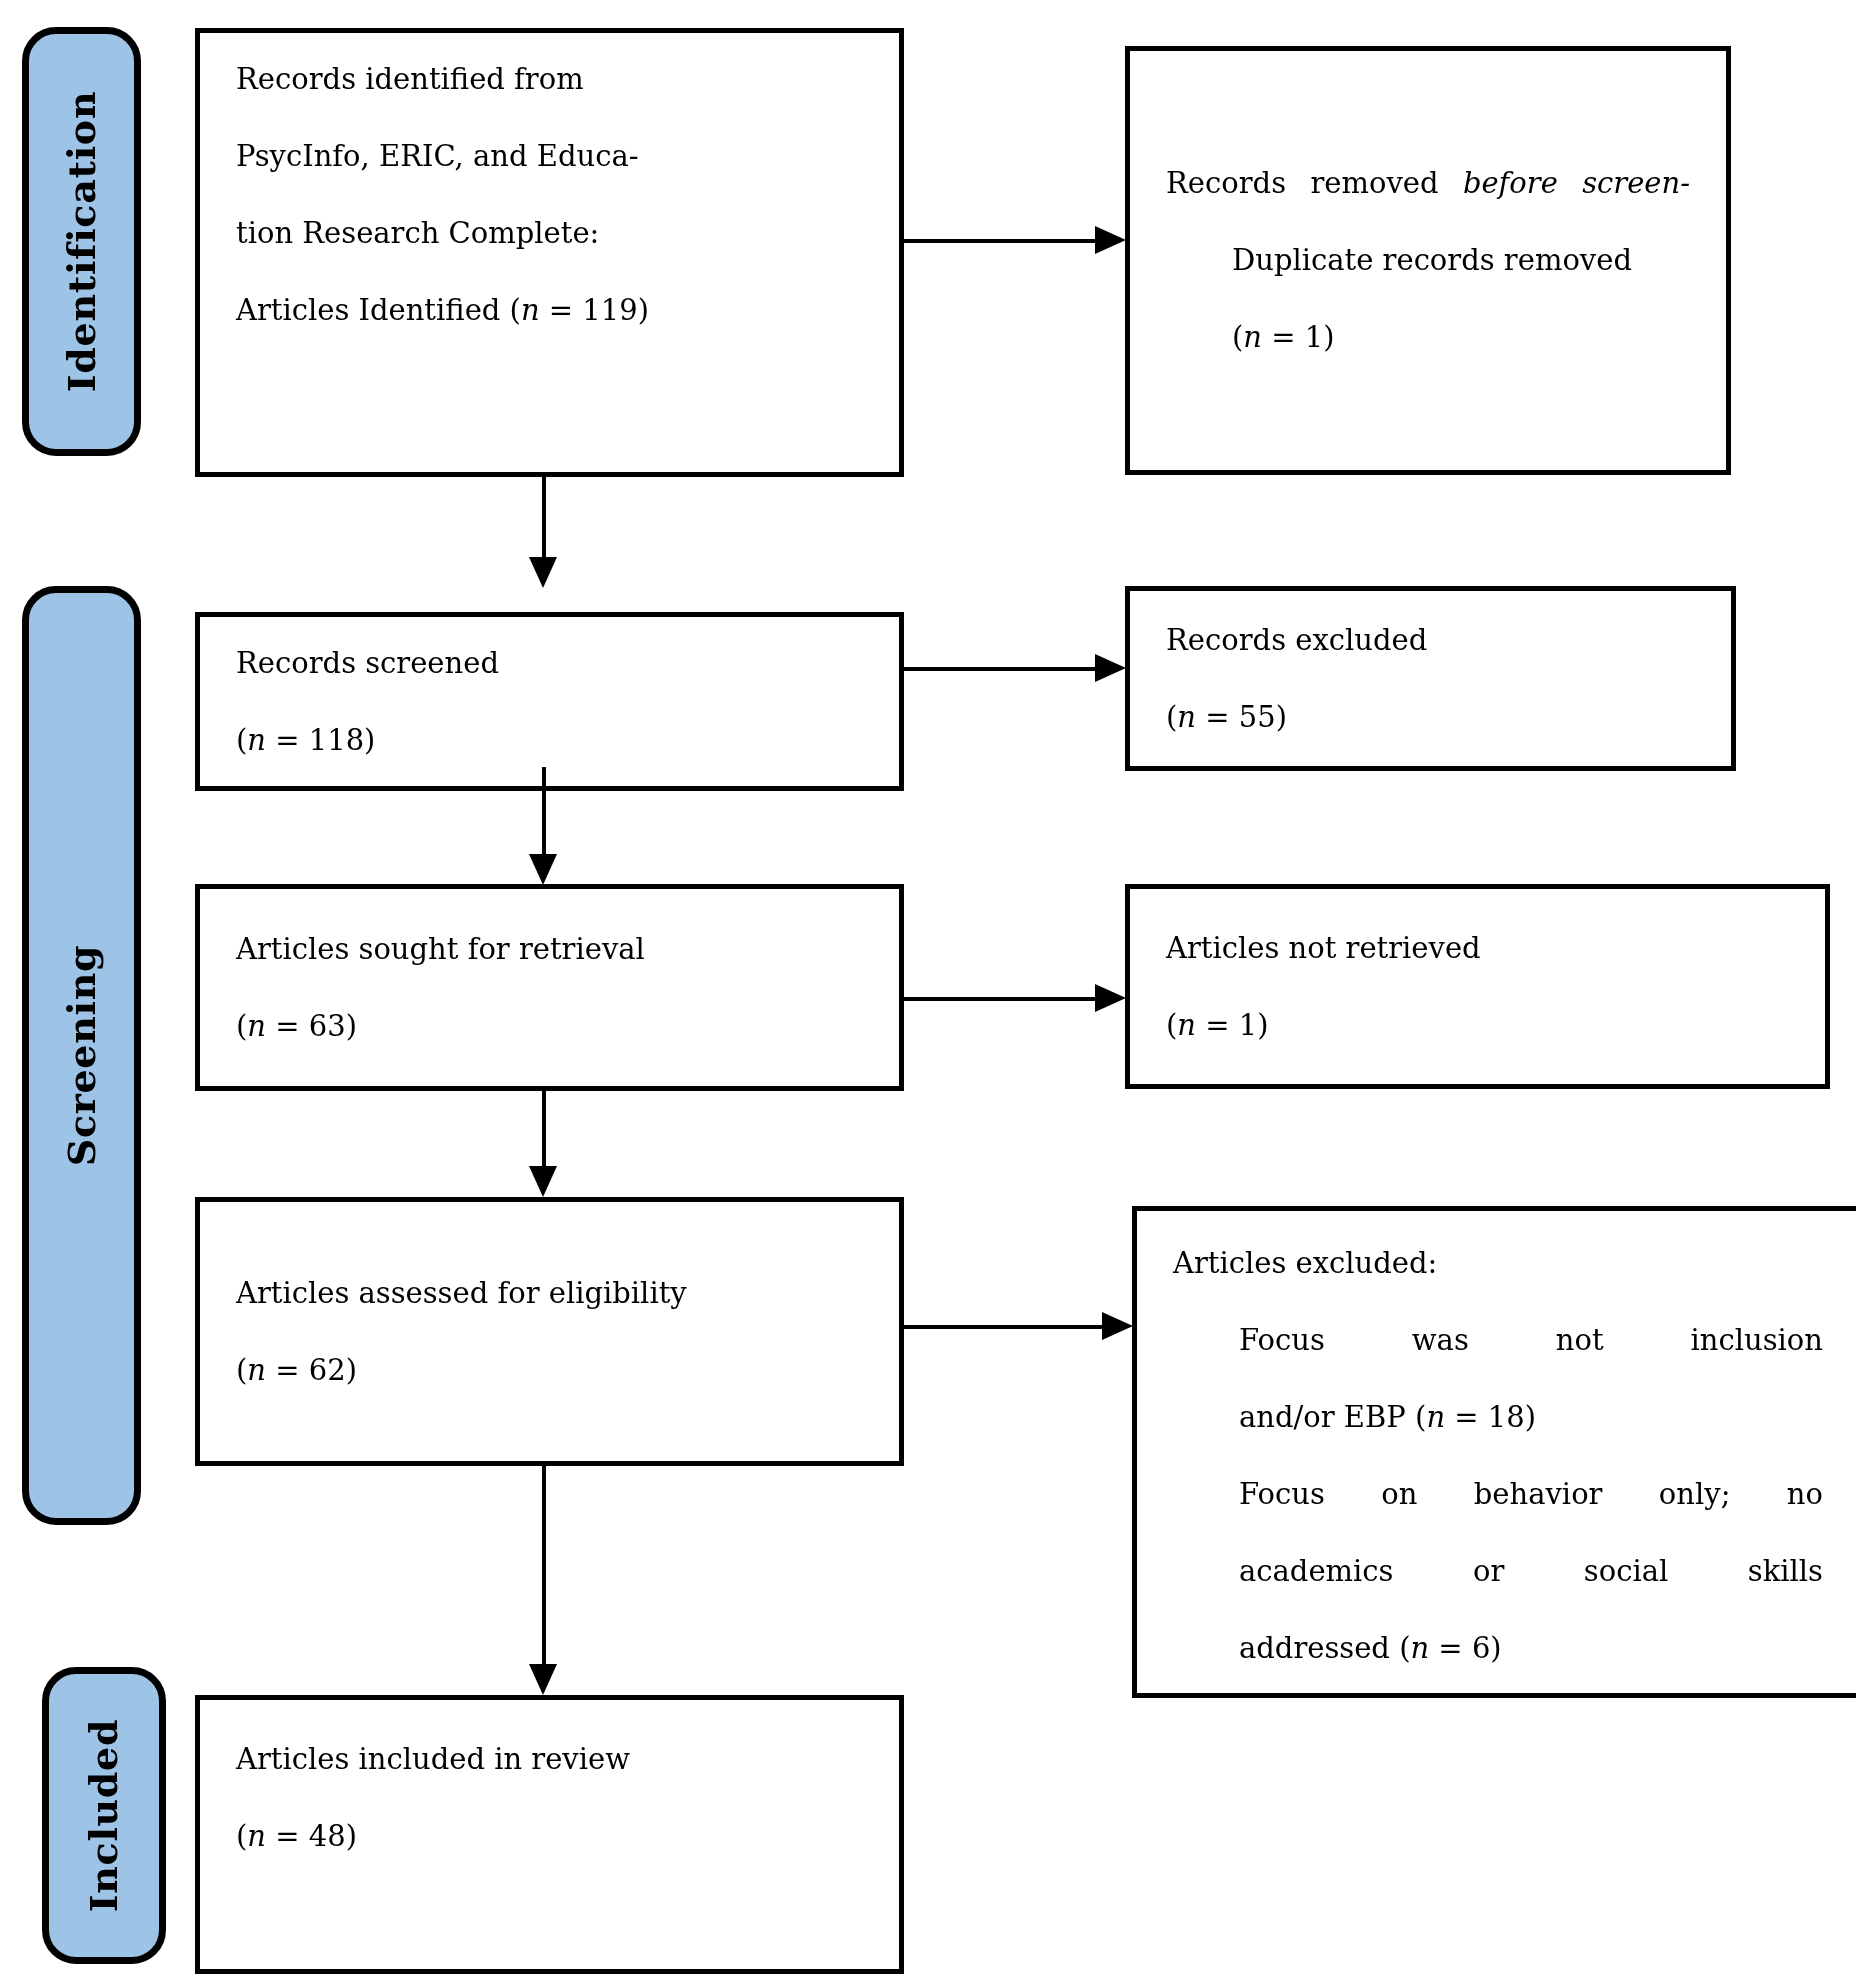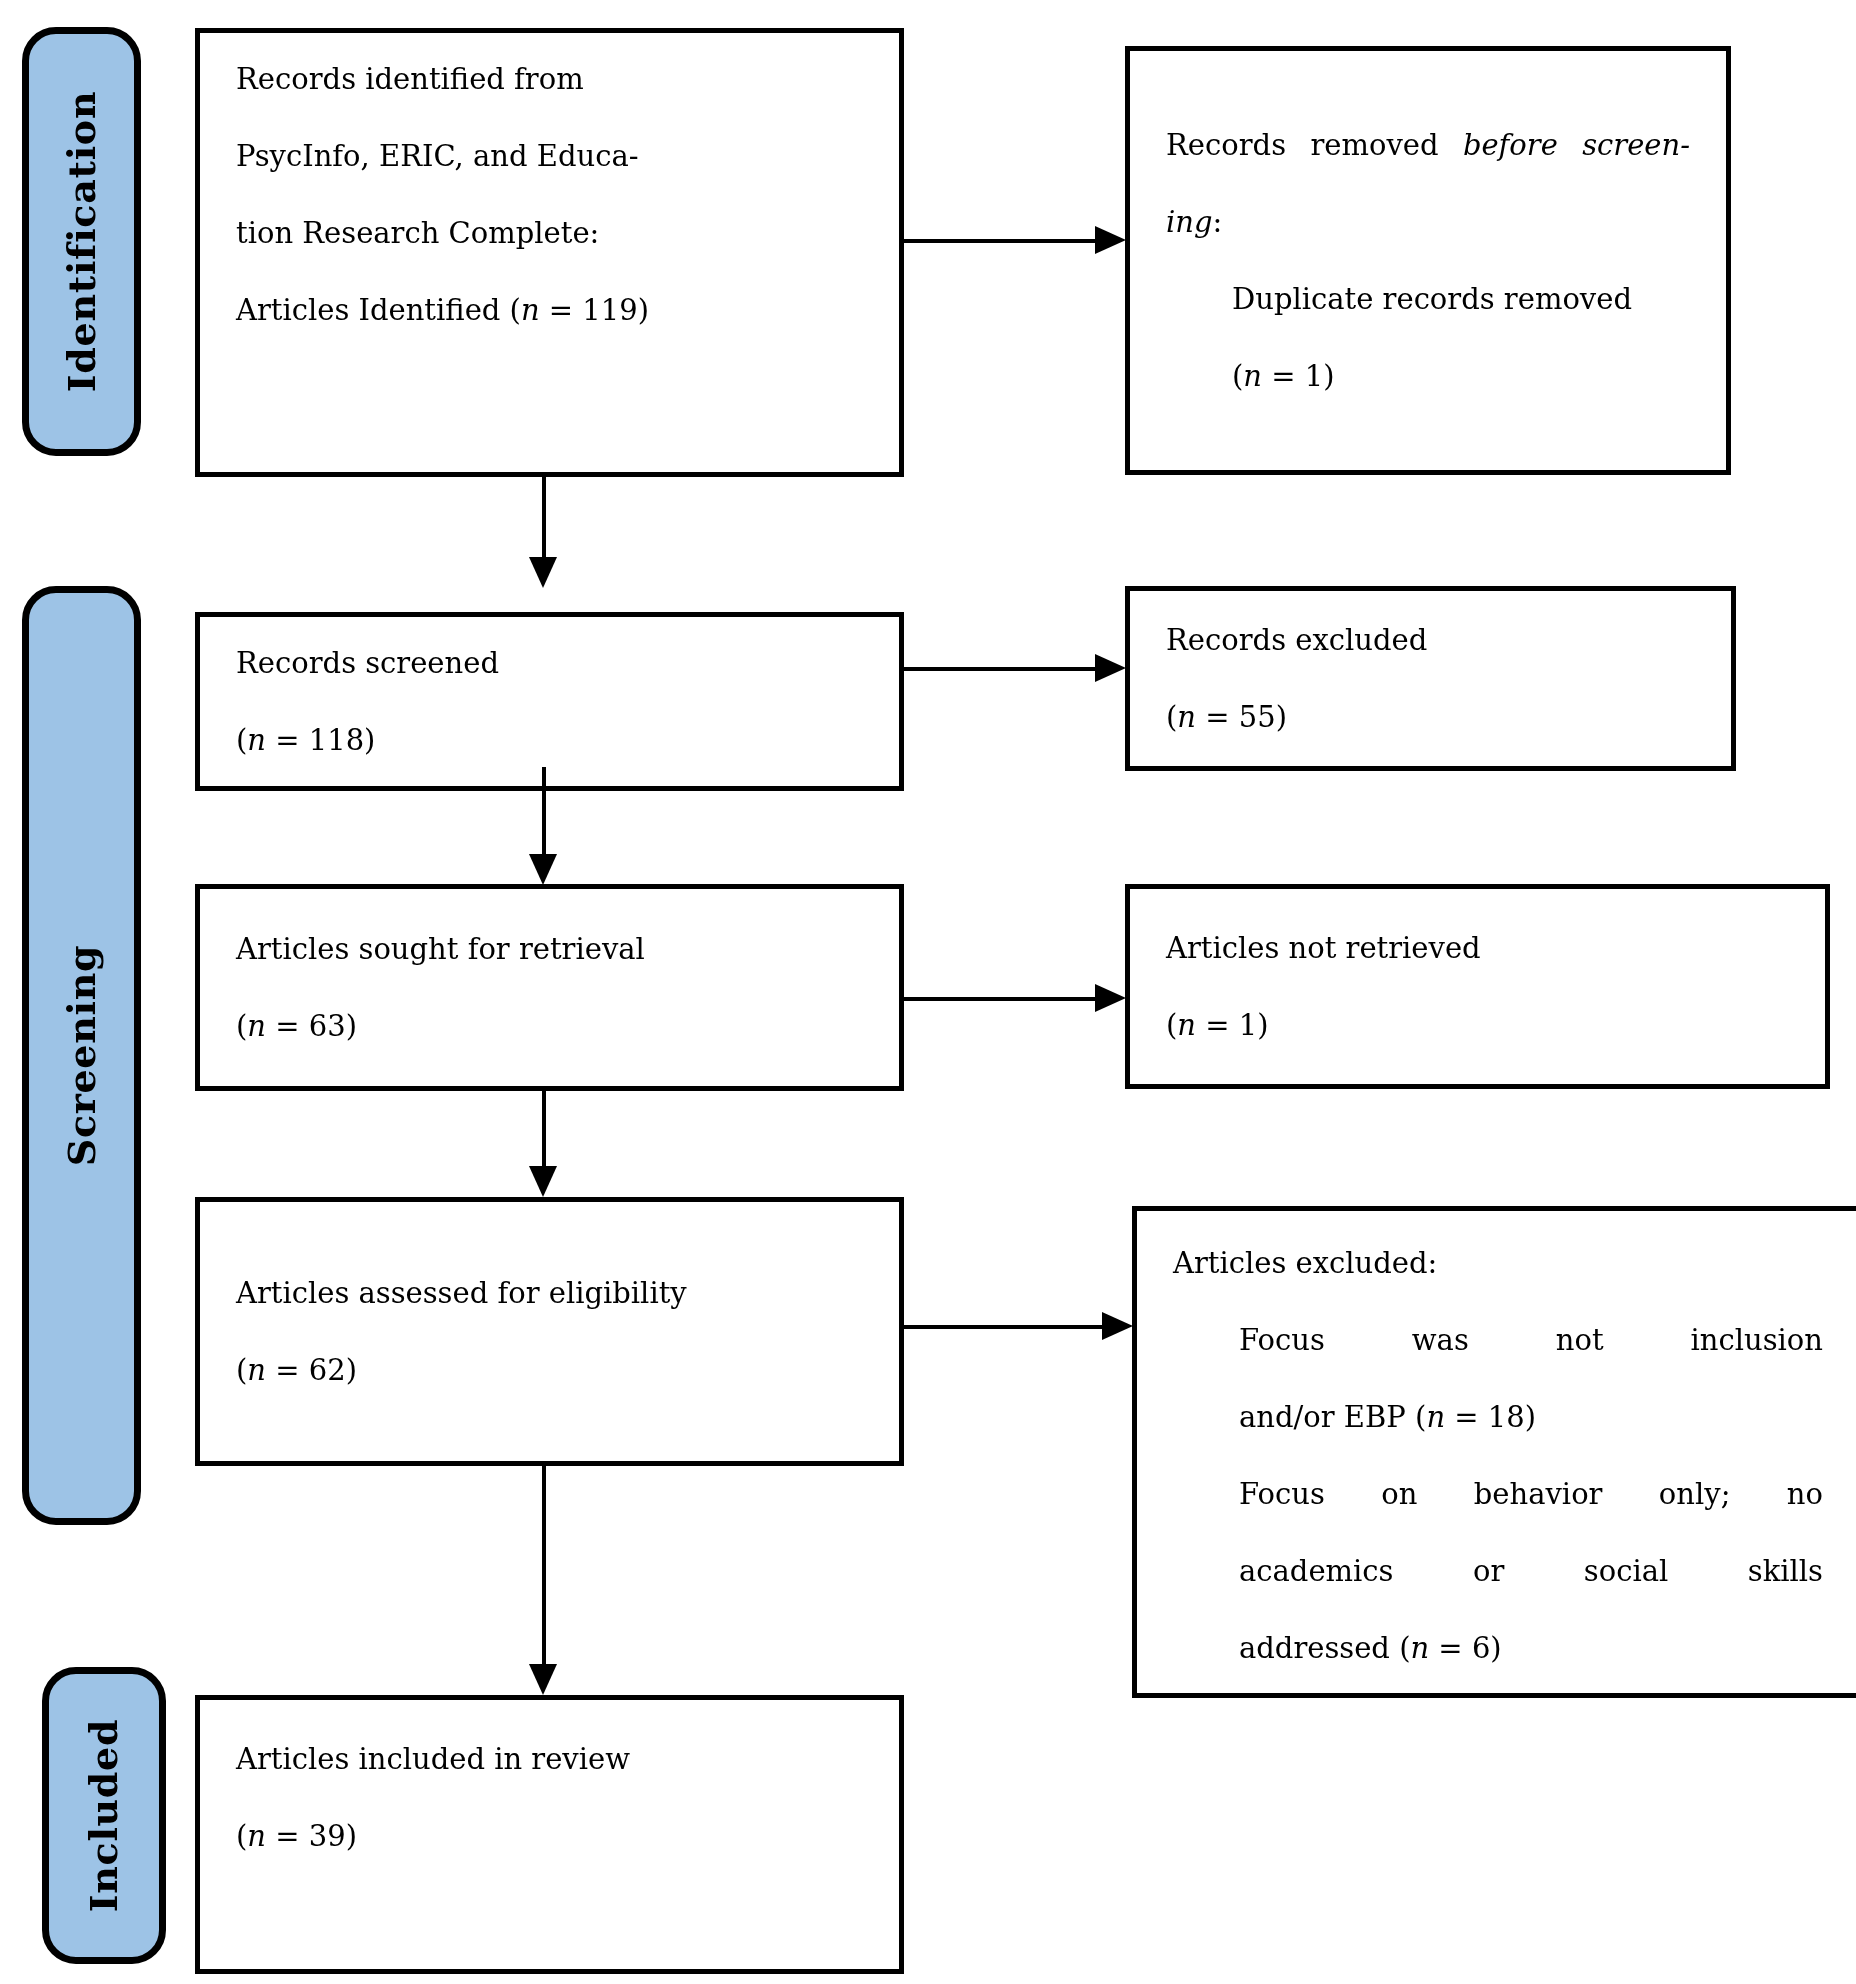--- a/index.html
+++ b/index.html
@@ -84,26 +84,25 @@
     <span class="ln"><span>(</span><span class="nvar">n</span><span> = 63)</span></span>
   </div>
 
   <div class="box" style="left:195px; top:1197px; width:709px; height:269px;">
     <span class="ln">Articles assessed for eligibility</span>
     <span class="ln"><span>(</span><span class="nvar">n</span><span> = 62)</span></span>
   </div>
 
   <div class="box top-align pt30" style="left:195px; top:1695px; width:709px; height:279px;">
     <span class="ln">Articles included in review</span>
-    <span class="ln"><span>(</span><span class="nvar">n</span><span> = 39)</span></span>
+    <span class="ln"><span>(</span><span class="nvar">n</span><span> = 48)</span></span>
   </div>
 
   <div class="box" style="left:1125px; top:46px; width:606px; height:429px;">
     <span class="ln jline"><span>Records removed </span><span class="ital">before screen-</span></span>
-    <span class="ln"><span class="ital">ing</span><span>:</span></span>
     <span class="ln indent">Duplicate records removed</span>
     <span class="ln indent"><span>(</span><span class="nvar">n</span><span> = 1)</span></span>
   </div>
 
   <div class="box" style="left:1125px; top:586px; width:611px; height:185px;">
     <span class="ln">Records excluded</span>
     <span class="ln"><span>(</span><span class="nvar">n</span><span> = 55)</span></span>
   </div>
 
   <div class="box" style="left:1125px; top:884px; width:705px; height:205px;">

